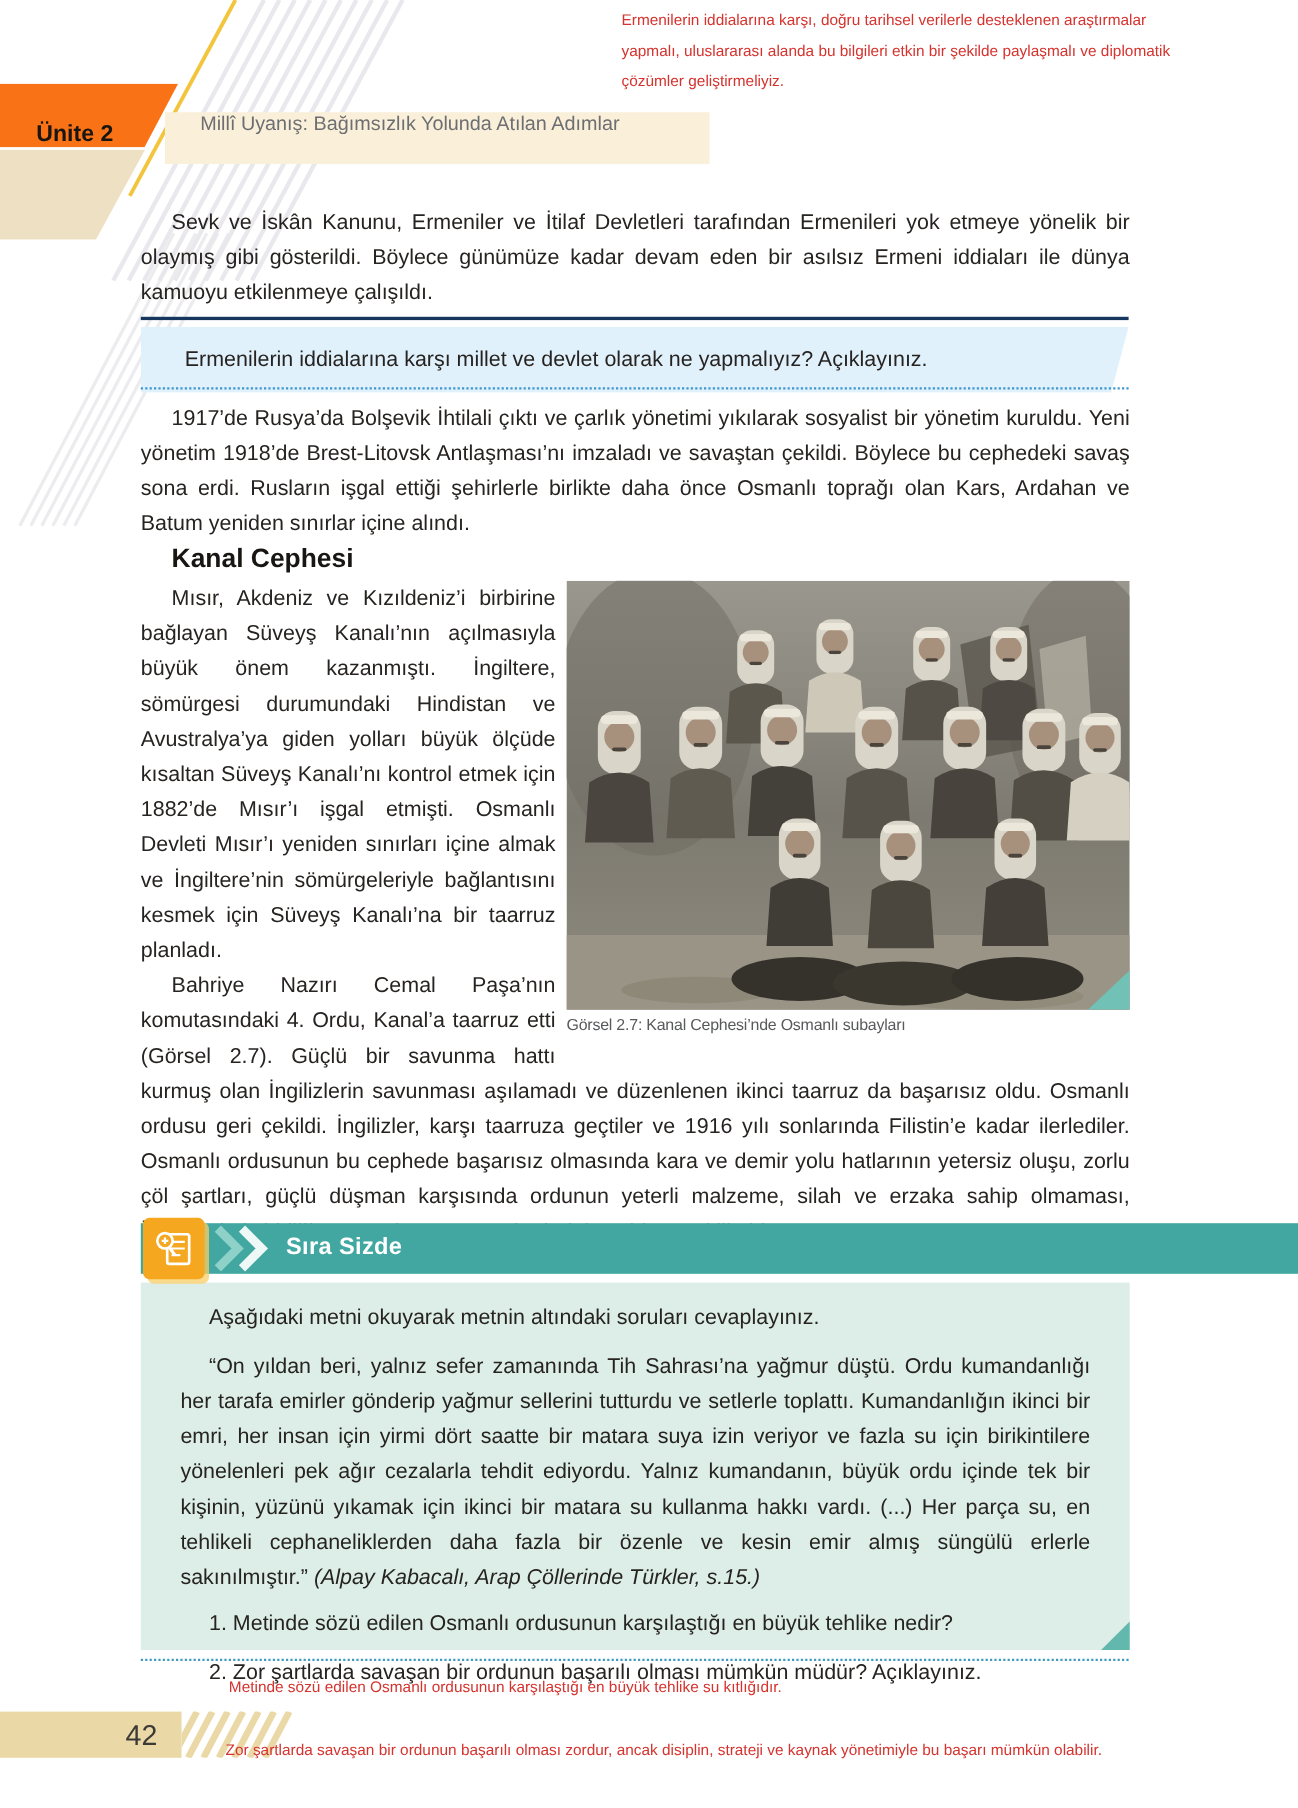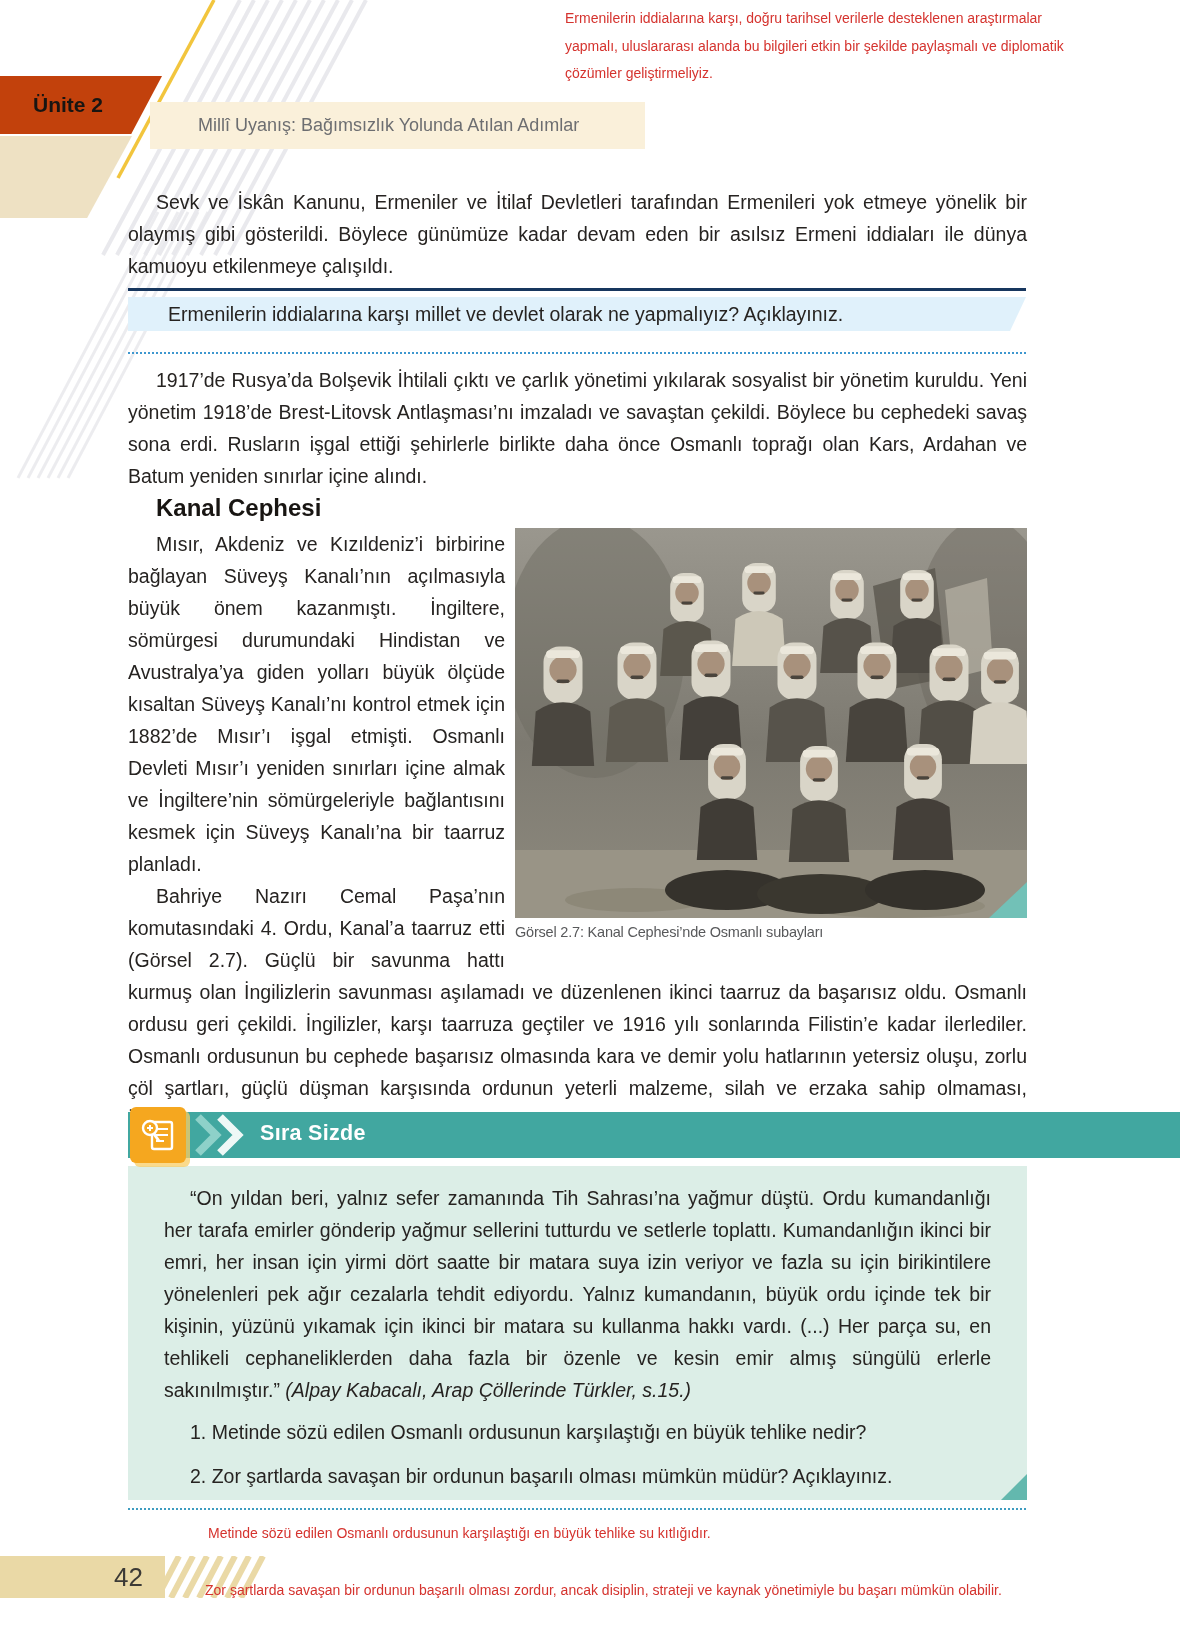--- a/index.html
+++ b/index.html
@@ -7,48 +7,48 @@
   .page {
     position:relative; width:1180px; height:1644px; margin:0 auto;
     background:#ffffff; overflow:hidden;
     font-family:"Liberation Sans", sans-serif;
     color:#262321;
   }
   
   .deco-svg { position:absolute; top:0; left:0; z-index:0; }
   .unit-tab {
     position:absolute; left:0; top:76px; width:162px; height:58px; z-index:2;
-    background:#c2410c;
+    background:#f97316;
     clip-path:polygon(0 0, 100% 0, 81% 100%, 0 100%);
-    display:flex; align-items:center; justify-content:center;
+    display:flex; align-items:flex-end; justify-content:center;
     padding-right:26px;
   }
   .unit-tab span { font-weight:bold; font-size:21px; color:#181512; }
   .unit-tab-below {
     position:absolute; left:0; top:136px; width:132px; height:82px; z-index:1;
     background:#ead9b4; opacity:.8;
     clip-path:polygon(0 0, 100% 0, 66% 100%, 0 100%);
   }
   .unit-title-strip {
     position:absolute; left:150px; top:102px; width:495px; height:47px; z-index:1;
-    background:#faf0da; display:flex; align-items:center; padding-left:48px;
+    background:#faf0da; display:flex; align-items:flex-start; padding-left:32px;
   }
   .unit-title-strip span { color:#6d6e71; font-size:18px; }
   
   .red-note { color:#d5332e; font-size:14px; line-height:27.5px; z-index:3; }
   .note-top   { position:absolute; left:565px; top:5px;  width:505px; }
   .note-ans1  { position:absolute; left:208px; top:1520px; width:830px; }
   .note-ans2  { position:absolute; left:205px; top:1574px; width:860px; line-height:33px; }
   
   .bodytext { font-size:19.5px; line-height:32px; text-align:justify; color:#262321; }
   .indent { text-indent:28px; }
   .p1 { position:absolute; left:128px; top:186px; width:899px; }
   .navy-line { position:absolute; left:128px; top:288px; width:898px; height:3px; background:#17365e; }
   .blue-box {
-    position:absolute; left:128px; top:297px; width:898px; height:34px;
+    position:absolute; left:128px; top:297px; width:898px; height:60px;
     background:#e0f1fb; display:flex; align-items:center; padding-left:40px;
     clip-path:polygon(0 0, 100% 0, calc(100% - 16px) 100%, 0 100%);
   }
   .blue-box span { font-size:19.5px; }
   .dotted-blue  { position:absolute; left:128px; top:352px; width:898px; border-top:2px dotted #3e97cf; }
   .p2 { position:absolute; left:128px; top:364px; width:899px; }
   
   .kanal { position:absolute; left:128px; top:494px; width:899px; }
   .kanal h3 { font-size:24px; font-weight:bold; margin:0 0 6px 28px; color:#181512; }
   .figure { float:right; width:512px; margin-left:10px; margin-bottom:6px; }
@@ -207,20 +207,21 @@
       </svg>
     </div>
     <svg class="ss-chevrons" width="64" height="44" viewBox="0 0 64 44">
       <polyline points="4,4 22,22 4,40" fill="none" stroke="#8ed1c9" stroke-width="8"></polyline>
       <polyline points="26,4 44,22 26,40" fill="none" stroke="#eef8f6" stroke-width="8"></polyline>
     </svg>
     <span class="ss-title">Sıra Sizde</span>
   </div>
 
   <div class="mint-box">
+    <p class="intro">Aşağıdaki metni okuyarak metnin altındaki soruları cevaplayınız.</p>
     <p class="quote"><span>“On yıldan beri, yalnız sefer zamanında Tih Sahrası’na yağmur düştü. Ordu kumandanlığı her tarafa emirler gönderip yağmur sellerini tutturdu ve setlerle toplattı. Kumandanlığın ikinci bir emri, her insan için yirmi dört saatte bir matara suya izin veriyor ve fazla su için birikintilere yönelenleri pek ağır cezalarla tehdit ediyordu. Yalnız kumandanın, büyük ordu içinde tek bir kişinin, yüzünü yıkamak için ikinci bir matara su kullanma hakkı vardı. (...) Her parça su, en tehlikeli cephaneliklerden daha fazla bir özenle ve kesin emir almış süngülü erlerle sakınılmıştır.”</span><i> (Alpay Kabacalı, Arap Çöllerinde Türkler, s.15.)</i></p>
     <p class="q">1. Metinde sözü edilen Osmanlı ordusunun karşılaştığı en büyük tehlike nedir?</p>
     <p class="q">2. Zor şartlarda savaşan bir ordunun başarılı olması mümkün müdür? Açıklayınız.</p>
     <div class="mint-fold"></div>
   </div>
   <div class="dotted-blue2"></div>
 
   <div class="red-note note-ans2">Zor şartlarda savaşan bir ordunun başarılı olması zordur, ancak disiplin, strateji ve kaynak yönetimiyle bu başarı mümkün olabilir.</div>
   <div class="red-note note-ans1">Metinde sözü edilen Osmanlı ordusunun karşılaştığı en büyük tehlike su kıtlığıdır.</div>
 

